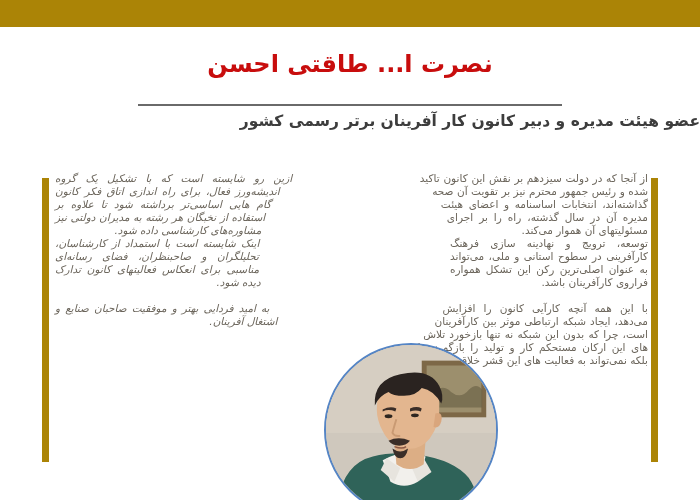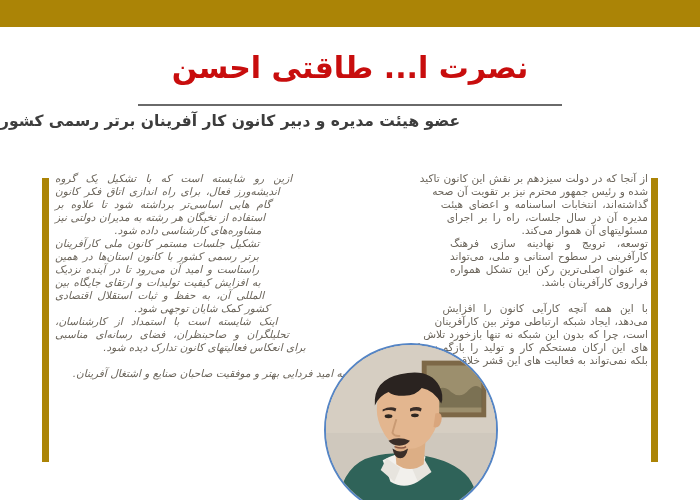--- a/index.html
+++ b/index.html
@@ -7,29 +7,29 @@
     position:relative; width:700px; height:500px; overflow:hidden;
     background:#ffffff; font-family:"DejaVu Sans", sans-serif;
   }
   .top-band {
     position:absolute; left:0; top:0; width:700px; height:27px;
     background:#ab8406;
   }
   .headline {
     position:absolute; left:0; top:50px; width:700px; margin:0;
     text-align:center; direction:rtl;
-    font-size:30px; font-weight:bold; color:#c80d0d;
+    font-size:24px; font-weight:bold; color:#c80d0d;
   }
   .headline-rule {
     position:absolute; left:138px; top:104px; width:424px; height:2px;
     background:#6a6a6a;
   }
   .subtitle {
     position:absolute; left:0; top:112px; width:700px; margin:0;
-    text-align:left; direction:rtl;
+    text-align:right; direction:rtl;
     font-size:15.5px; font-weight:bold; color:#3d3d3d;
   }
   .accent-bar {
     position:absolute; top:178px; width:7px; height:284px; background:#ab8406;
   }
   .accent-bar.left  { left:42px; }
   .accent-bar.right { left:651px; }
 
   .body-wrap { position:absolute; left:55px; top:172px; width:593px; height:292px; }
   .col {
@@ -67,29 +67,28 @@
   <div class="headline-rule"></div>
   <h2 class="subtitle">عضو هیئت مدیره و دبیر کانون کار آفرینان برتر رسمی کشور</h2>
 
   <div class="accent-bar left"></div>
   <div class="accent-bar right"></div>
 
   <div class="body-wrap">
 
     <div class="col col-first">
       <div class="photo-spacer-r"></div>
-      <p>از آنجا که در دولت سیزدهم بر نقش این کانون تاکید شده و رئیس جمهور محترم نیز بر تقویت آن صحه گذاشته‌اند، انتخابات اساسنامه و اعضای هیئت مدیره آن در سال جلسات، راه را بر اجرای مسئولیتهای آن هموار می‌کند.</p>
+      <p>از آنجا که در دولت سیزدهم بر نقش این کانون تاکید شده و رئیس جمهور محترم نیز بر تقویت آن صحه گذاشته‌اند، انتخابات اساسنامه و اعضای هیئت مدیره آن در سال گذشته، راه را بر اجرای مسئولیتهای آن هموار می‌کند.</p>
       <p>توسعه، ترویج و نهادینه سازی فرهنگ کارآفرینی در سطوح استانی و ملی، می‌تواند به عنوان اصلی‌ترین رکن این تشکل همواره فراروی کارآفرینان باشد.</p>
       <p class="gap">با این همه آنچه کارآیی کانون را افزایش می‌دهد، ایجاد شبکه ارتباطی موثر بین کارآفرینان است، چرا که بدون این شبکه نه تنها بازخورد تلاش های این ارکان مستحکم کار و تولید را بازگو نمی‌کند بلکه نمی‌تواند به فعالیت های این قشر خلاق ارج نهد.</p>
     </div>
 
     <div class="col col-second">
       <div class="photo-spacer-l"></div>
       <p>ازین رو شایسته است که با تشکیل یک گروه اندیشه‌ورز فعال، برای راه اندازی اتاق فکر کانون گام هایی اساسی‌تر برداشته شود تا علاوه بر استفاده از نخبگان هر رشته به مدیران دولتی نیز مشاوره‌های کارشناسی داده شود.</p>
-      <p>تشکیل جلسات مستمر کانون ملی کارآفرینان برتر رسمی کشور با کانون استان‌ها در همین راستاست و امید آن می‌رود تا در آینده نزدیک به افزایش کیفیت تولیدات و ارتقای جایگاه بین المللی آن، به حفظ و ثبات استقلال اقتصادی کشور کمک شایان توجهی شود.</p>
       <p>اینک شایسته است با استمداد از کارشناسان، تحلیلگران و صاحبنظران، فضای رسانه‌ای مناسبی برای انعکاس فعالیتهای کانون تدارک دیده شود.</p>
       <p class="gap">به امید فردایی بهتر و موفقیت صاحبان صنایع و اشتغال آفرینان.</p>
     </div>
 
     <div class="portrait">
       <svg viewBox="0 0 174 174" xmlns="http://www.w3.org/2000/svg">
 
         <rect x="0" y="0" width="174" height="174" fill="#cfc8bd"></rect>
         <rect x="0" y="0" width="174" height="90" fill="#d6cec2"></rect>
 

